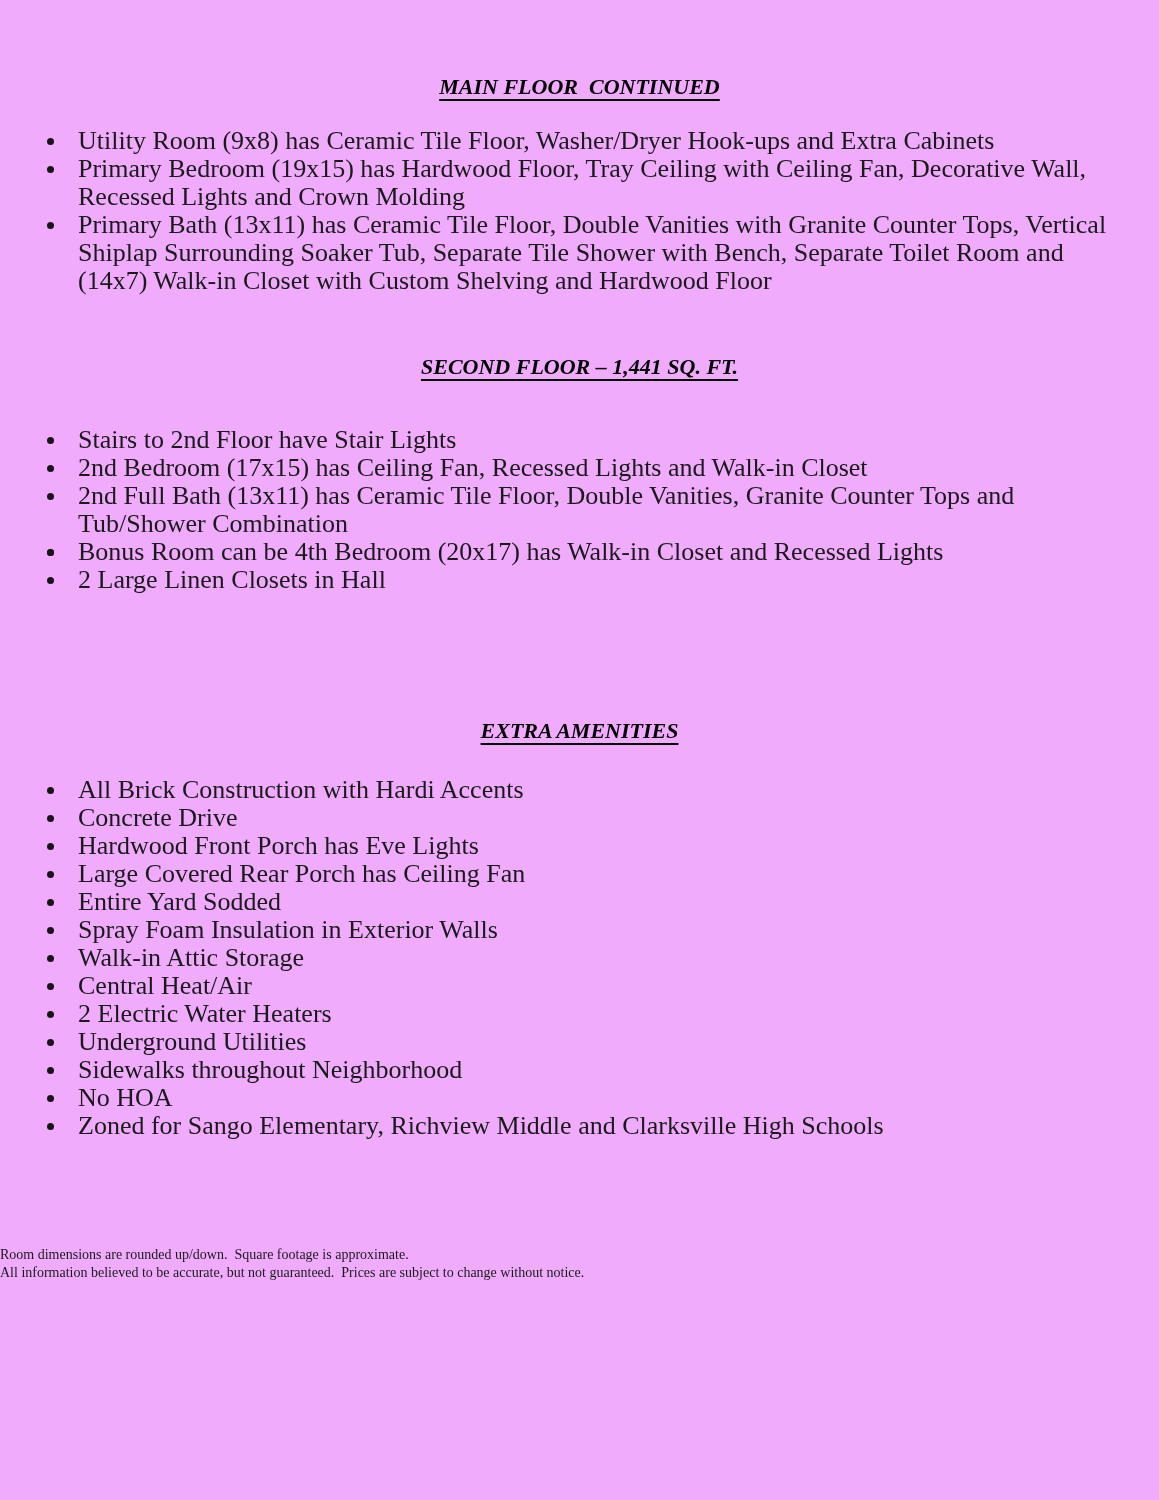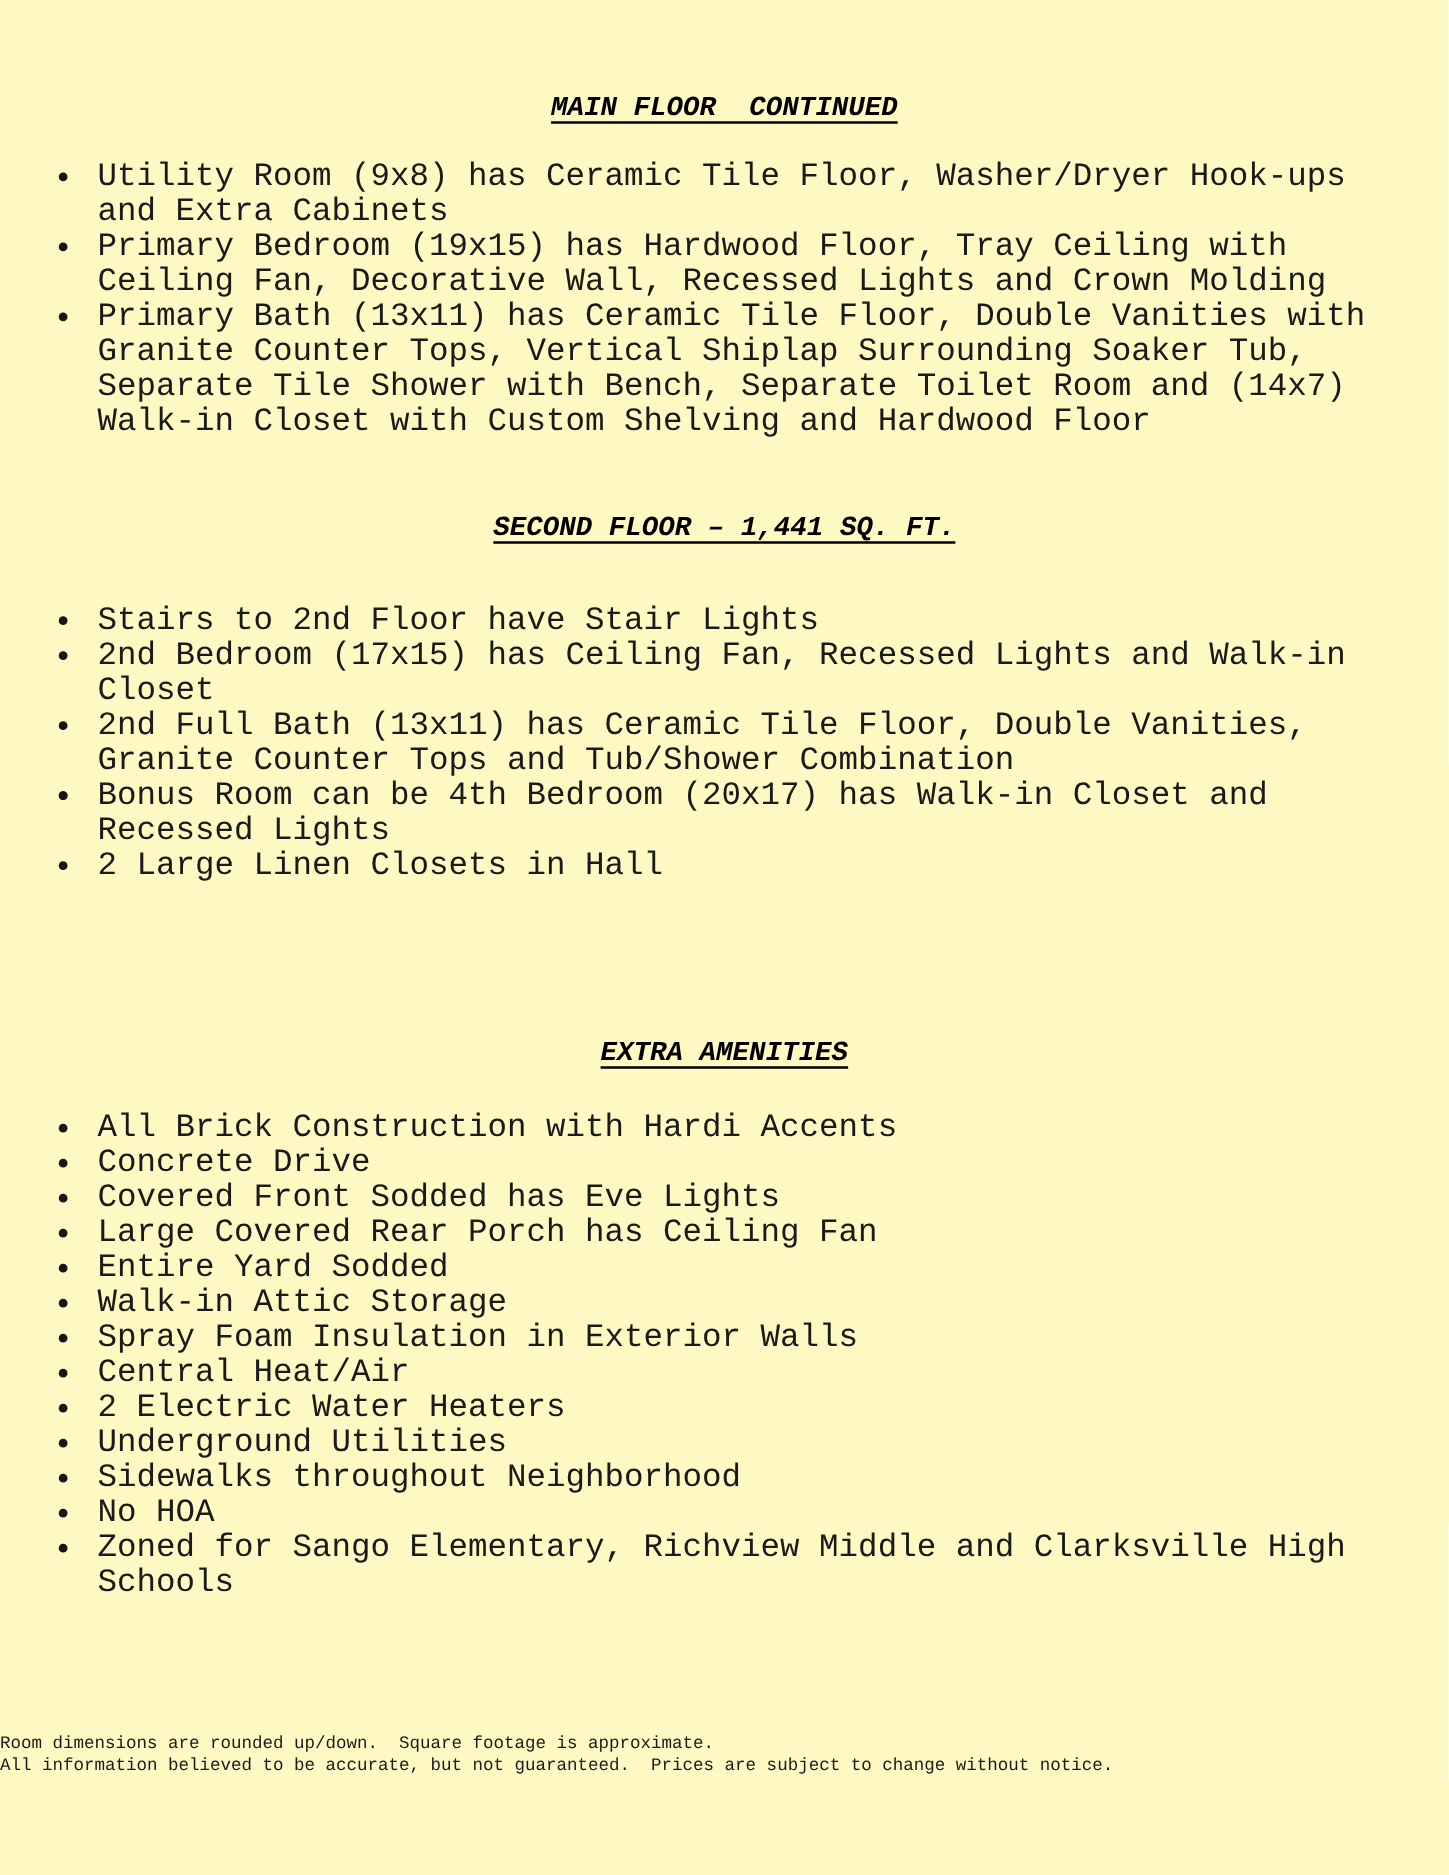--- a/index.html
+++ b/index.html
@@ -1,24 +1,24 @@
 <!DOCTYPE html>
 <html><head>
 <meta charset="utf-8">
 <style>
   html, body { margin: 0; padding: 0; background: #ffffff; }
   .page {
     position: relative;
     width: 1159px;
     height: 1500px;
     margin: 0 auto;
-    background: #fef9c3;
+    background: #f0abfc;
     box-sizing: border-box;
     padding-top: 72px;
-    font-family: Liberation Mono, monospace;
+    font-family: Liberation Serif, serif;
     color: #1a1a1a;
     overflow: hidden;
   }
   .heading {
     margin: 0;
     text-align: center;
     font-size: 22px;
     line-height: 30px;
     font-weight: bold;
     font-style: italic;
@@ -83,25 +83,25 @@
       <li class="item"><span class="dot"></span><span>Bonus Room can be 4th Bedroom (20x17) has Walk-in Closet and Recessed Lights</span></li>
       <li class="item"><span class="dot"></span><span>2 Large Linen Closets in Hall</span></li>
     </ul>
   </section>
 
   <section class="sec sec3">
     <h2 class="heading">EXTRA AMENITIES</h2>
     <ul class="list">
       <li class="item"><span class="dot"></span><span>All Brick Construction with Hardi Accents</span></li>
       <li class="item"><span class="dot"></span><span>Concrete Drive</span></li>
-      <li class="item"><span class="dot"></span><span>Covered Front Sodded has Eve Lights</span></li>
+      <li class="item"><span class="dot"></span><span>Hardwood Front Porch has Eve Lights</span></li>
       <li class="item"><span class="dot"></span><span>Large Covered Rear Porch has Ceiling Fan</span></li>
       <li class="item"><span class="dot"></span><span>Entire Yard Sodded</span></li>
+      <li class="item"><span class="dot"></span><span>Spray Foam Insulation in Exterior Walls</span></li>
       <li class="item"><span class="dot"></span><span>Walk-in Attic Storage</span></li>
-      <li class="item"><span class="dot"></span><span>Spray Foam Insulation in Exterior Walls</span></li>
       <li class="item"><span class="dot"></span><span>Central Heat/Air</span></li>
       <li class="item"><span class="dot"></span><span>2 Electric Water Heaters</span></li>
       <li class="item"><span class="dot"></span><span>Underground Utilities</span></li>
       <li class="item"><span class="dot"></span><span>Sidewalks throughout Neighborhood</span></li>
       <li class="item"><span class="dot"></span><span>No HOA</span></li>
       <li class="item"><span class="dot"></span><span>Zoned for Sango Elementary, Richview Middle and Clarksville High Schools</span></li>
     </ul>
   </section>
 
   <footer class="page-footer">

